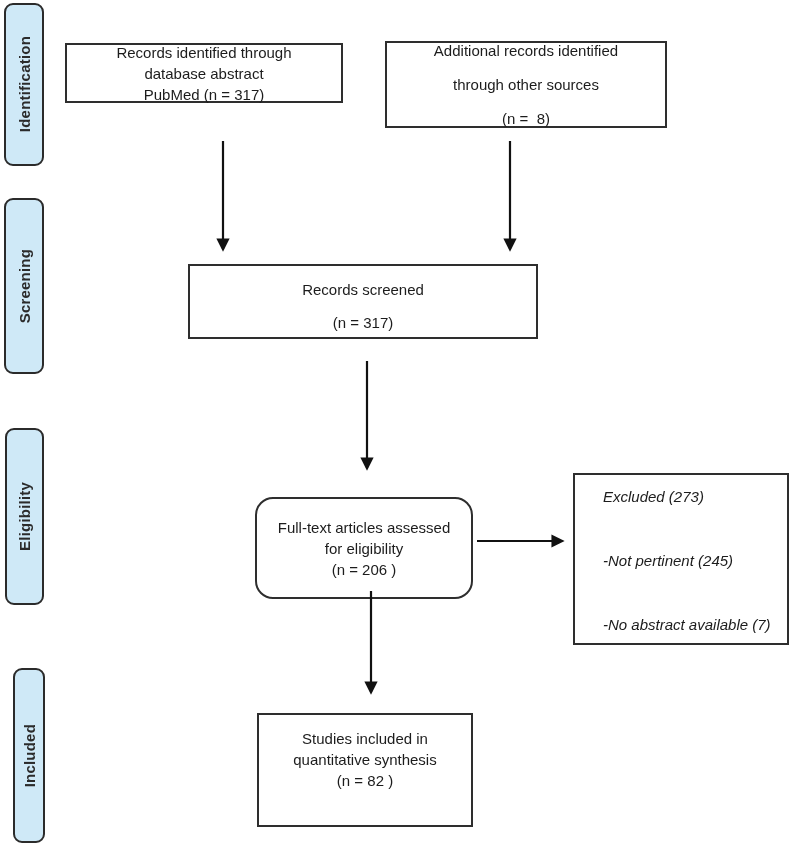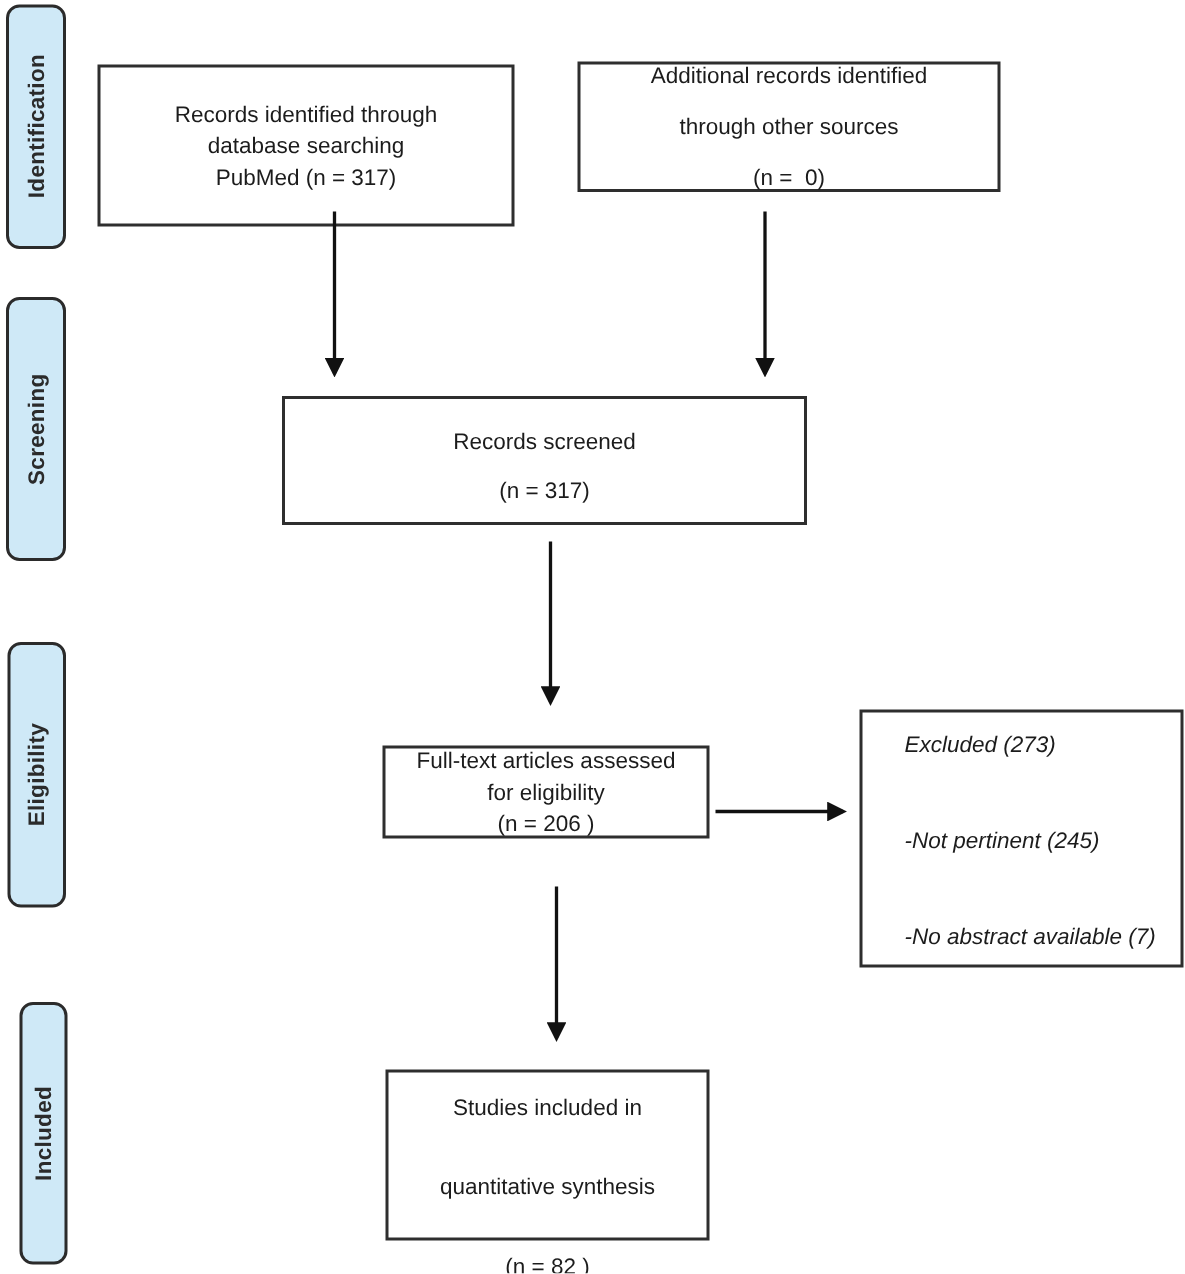--- a/index.html
+++ b/index.html
@@ -73,50 +73,50 @@
   <div class="stage" style="left:4px; top:198px; width:40px; height:176px;">
     <span class="vtext">Screening</span>
   </div>
   <div class="stage" style="left:5px; top:428px; width:39px; height:177px;">
     <span class="vtext">Eligibility</span>
   </div>
   <div class="stage" style="left:13px; top:668px; width:32px; height:175px;">
     <span class="vtext">Included</span>
   </div>
 
-  <div class="fbox" style="left:65px; top:43px; width:278px; height:108px;">
+  <div class="fbox" style="left:65px; top:43px; width:278px; height:60px;">
     <div class="line">Records identified through</div>
-    <div class="line">database searching</div>
+    <div class="line">database abstract</div>
     <div class="line">PubMed (n = 317)</div>
   </div>
 
   <div class="fbox" style="left:385px; top:41px; width:282px; height:87px;gap:13px;">
     <div class="line">Additional records identified</div>
     <div class="line">through other sources</div>
-    <div class="line">(n =  0)</div>
+    <div class="line">(n =  8)</div>
   </div>
 
-  <div class="fbox" style="left:188px; top:264px; width:350px; height:86px; padding-top:8px;gap:12px;">
+  <div class="fbox" style="left:188px; top:264px; width:350px; height:75px; padding-top:8px;gap:12px;">
     <div class="line">Records screened</div>
     <div class="line">(n = 317)</div>
   </div>
 
-  <div class="fbox" style="left:255px; top:497px; width:218px; height:62px;">
+  <div class="fbox" style="left:255px; top:497px; width:218px; height:102px;border-radius:18px;">
     <div class="line">Full-text articles assessed</div>
     <div class="line">for eligibility</div>
     <div class="line">(n = 206 )</div>
   </div>
 
   <div class="fbox left-align" style="left:573px; top:473px; width:216px; height:172px;">
     <div class="line">Excluded (273)</div>
     <div class="line">-Not pertinent (245)</div>
     <div class="line">-No abstract available (7)</div>
   </div>
 
-  <div class="fbox top-align" style="left:257px; top:713px; width:216px; height:114px;gap:32px;">
+  <div class="fbox top-align" style="left:257px; top:713px; width:216px; height:114px;">
     <div class="line">Studies included in</div>
     <div class="line">quantitative synthesis</div>
     <div class="line">(n = 82 )</div>
   </div>
 
   <svg class="arrows" viewBox="0 0 790 849" xmlns="http://www.w3.org/2000/svg">
     <defs>
       <marker id="ah" viewBox="0 0 10 10" refX="8" refY="5" markerWidth="6" markerHeight="6" orient="auto-start-reverse">
         <path d="M 0 0 L 10 5 L 0 10 z" class="ah-fill" fill="#111111"></path>
       </marker>

